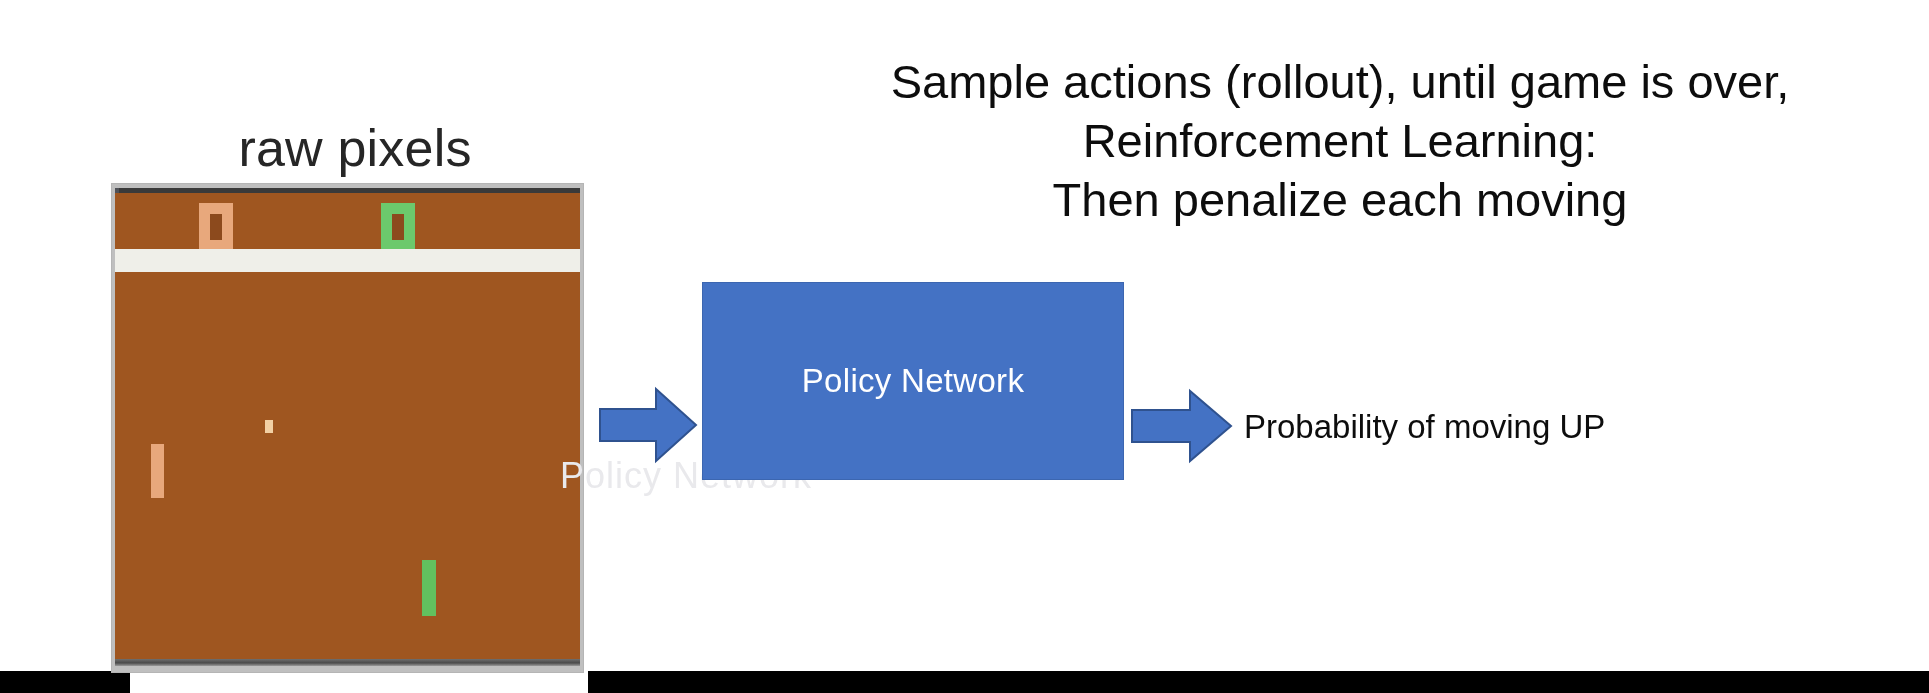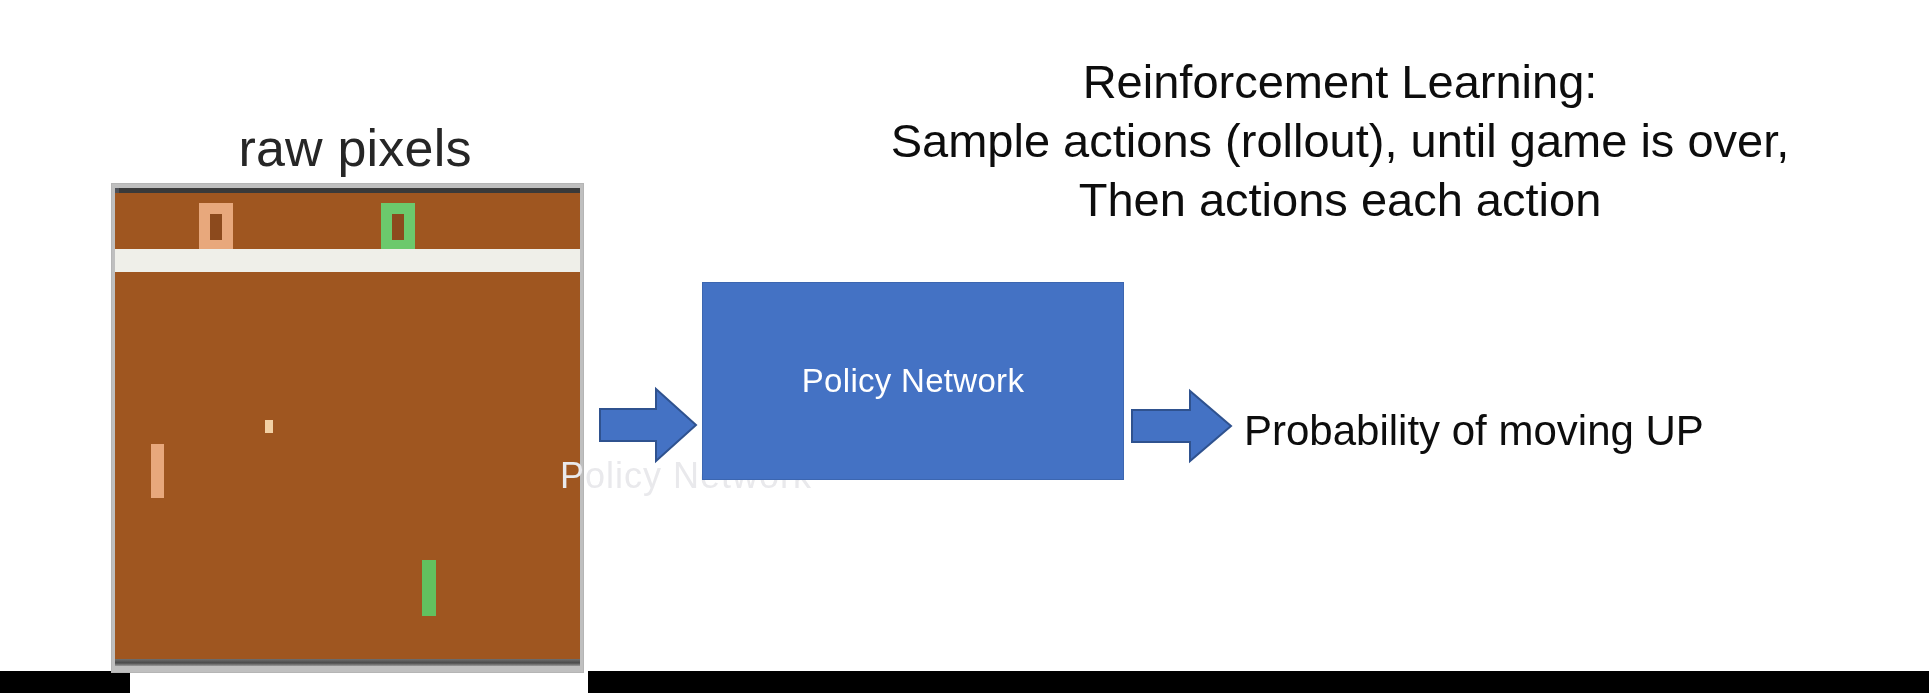--- a/index.html
+++ b/index.html
@@ -59,21 +59,21 @@
   .block-arrow svg{display:block;}
 
   
   .policy-box{position:absolute;left:702px;top:282px;width:420px;height:196px;
       background:#4472c4;border:1px solid #3c66b0;
       display:flex;align-items:center;justify-content:center;}
   .policy-box .policy-label{color:#ffffff;font-size:33px;letter-spacing:.3px;}
 
   
   .output-text{position:absolute;left:1244px;top:410px;width:520px;
-      font-size:42px;color:#0d0d0d;line-height:1;}
+      font-size:33px;color:#0d0d0d;line-height:1;}
 
   
   .heading{position:absolute;left:760px;top:52px;width:1160px;text-align:center;
       font-size:47px;color:#0d0d0d;line-height:1.26;}
   .heading .hline{display:block;white-space:nowrap;}
 </style>
 </head>
 <body>
 
 <div id="stage">
@@ -126,18 +126,18 @@
 
   <div class="block-arrow" style="left:1130px;top:388px;">
     <svg width="104" height="76" viewBox="0 0 104 76">
       <polygon points="2,22 60,22 60,3 101,38 60,73 60,54 2,54" fill="#4472c4" stroke="#2f528f" stroke-width="2"></polygon>
     </svg>
   </div>
 
   <div class="output-text">Probability of moving UP</div>
 
   <div class="heading">
+    <span class="hline">Sample actions (rollout), until game is over,</span>
     <span class="hline">Reinforcement Learning:</span>
-    <span class="hline">Sample actions (rollout), until game is over,</span>
-    <span class="hline">Then actions each action</span>
+    <span class="hline">Then penalize each moving</span>
   </div>
 
 </div>
 
 </body></html>

